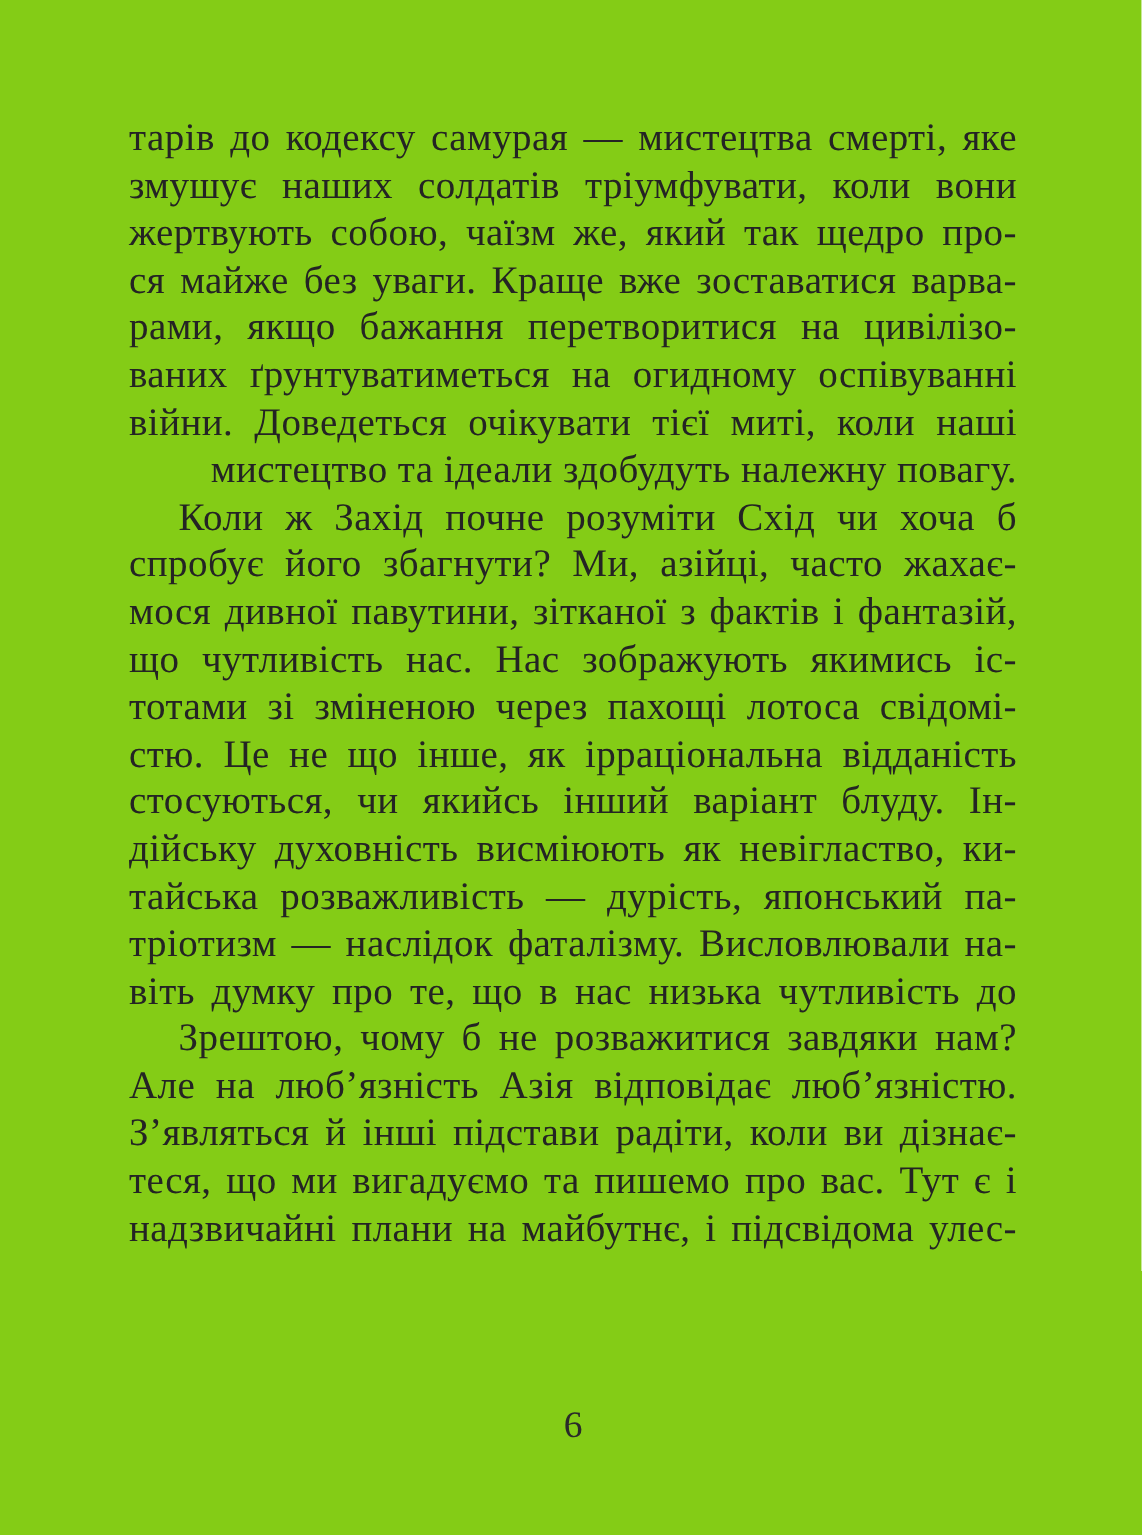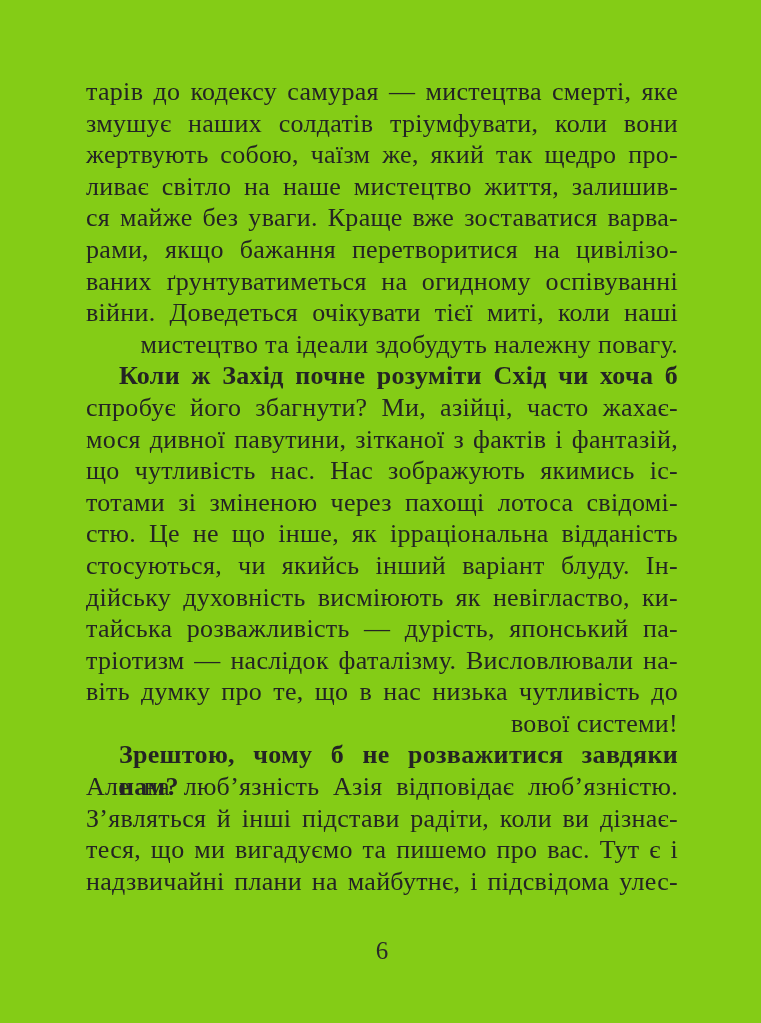--- a/index.html
+++ b/index.html
@@ -29,59 +29,56 @@
     height: 31.6px;
     white-space: normal;
     text-align: right;
   }
   .line.justify {
     text-align: justify;
     text-align-last: justify;
   }
   .line.indent {
     padding-left: 33px;
-    font-weight: bold;
   }
   .page-number {
     position: absolute;
     left: 86px;
     top: 936px;
     width: 592px;
     text-align: center;
     font-size: 25px;
     line-height: 30px;
     color: #2a2a2a;
   }
 </style>
 </head>
 <body>
 
 <div class="page">
   <div class="text-block" id="body-text">
       <div class="line justify">тарів до кодексу самурая — мистецтва смерті, яке</div>
       <div class="line justify">змушує наших солдатів тріумфувати, коли вони</div>
       <div class="line justify">жертвують собою, чаїзм же, який так щедро про-</div>
-      <div class="line justify">ливає світло на наше мистецтво життя, залишив-</div>
       <div class="line justify">ся майже без уваги. Краще вже зоставатися варва-</div>
       <div class="line justify">рами, якщо бажання перетворитися на цивілізо-</div>
       <div class="line justify">ваних ґрунтуватиметься на огидному оспівуванні</div>
       <div class="line justify">війни. Доведеться очікувати тієї миті, коли наші</div>
       <div class="line">мистецтво та ідеали здобудуть належну повагу.</div>
       <div class="line justify indent">Коли ж Захід почне розуміти Схід чи хоча б</div>
       <div class="line justify">спробує його збагнути? Ми, азійці, часто жахає-</div>
       <div class="line justify">мося дивної павутини, зітканої з фактів і фантазій,</div>
       <div class="line justify">що чутливість нас. Нас зображують якимись іс-</div>
       <div class="line justify">тотами зі зміненою через пахощі лотоса свідомі-</div>
       <div class="line justify">стю. Це не що інше, як ірраціональна відданість</div>
       <div class="line justify">стосуються, чи якийсь інший варіант блуду. Ін-</div>
       <div class="line justify">дійську духовність висміюють як невігластво, ки-</div>
       <div class="line justify">тайська розважливість — дурість, японський па-</div>
       <div class="line justify">тріотизм — наслідок фаталізму. Висловлювали на-</div>
       <div class="line justify">віть думку про те, що в нас низька чутливість до</div>
-      <div class="line">вової системи!</div>
       <div class="line justify indent">Зрештою, чому б не розважитися завдяки нам?</div>
       <div class="line justify">Але на люб’язність Азія відповідає люб’язністю.</div>
       <div class="line justify">З’являться й інші підстави радіти, коли ви дізнає-</div>
       <div class="line justify">теся, що ми вигадуємо та пишемо про вас. Тут є і</div>
       <div class="line justify">надзвичайні плани на майбутнє, і підсвідома улес-</div>
     </div>
   <div class="page-number">6</div>
 </div>
 
 </body></html>

